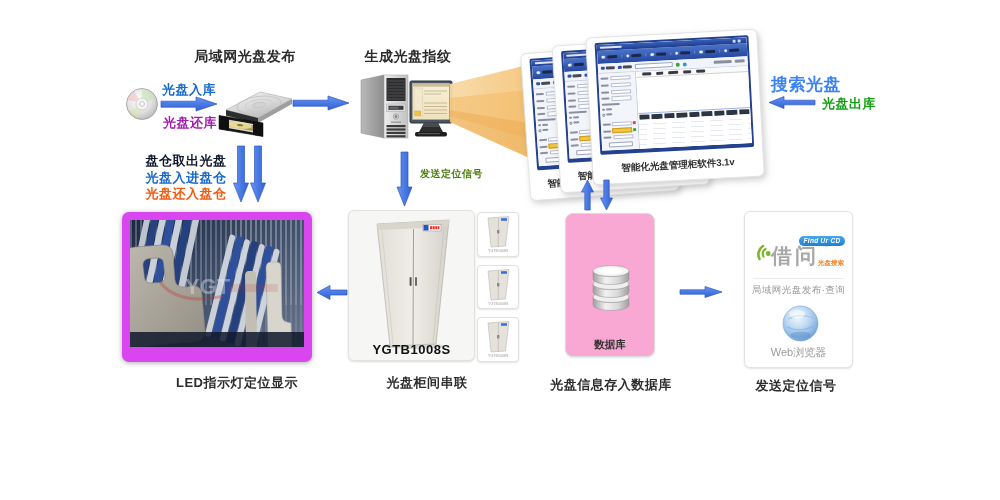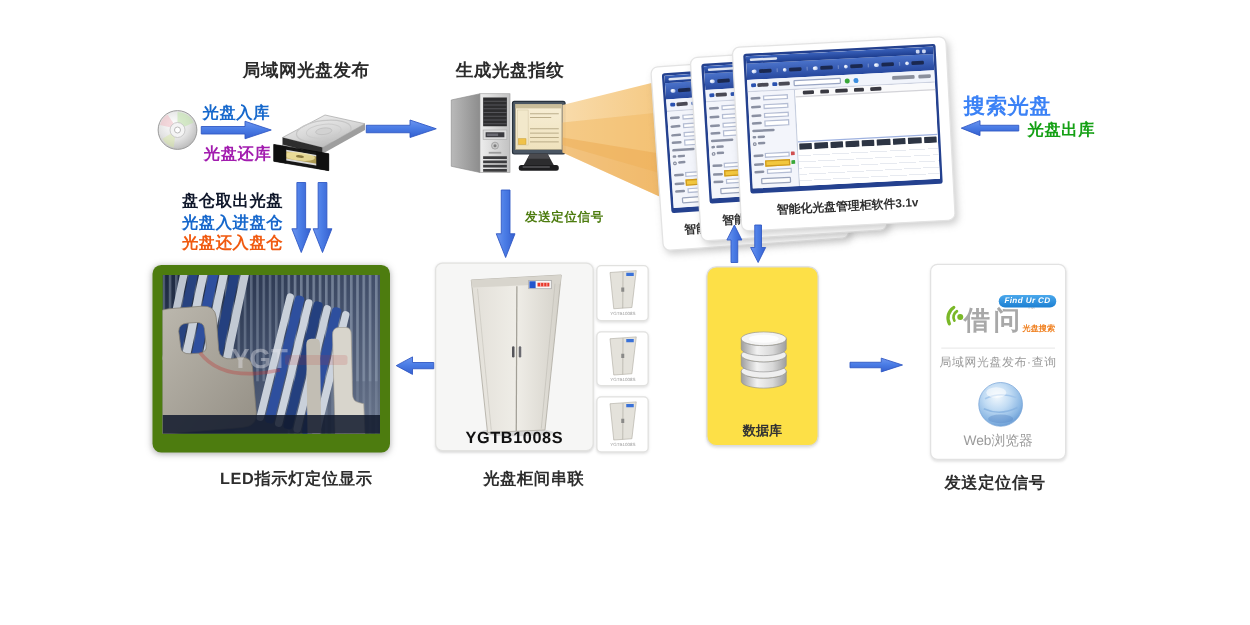--- a/index.html
+++ b/index.html
@@ -52,31 +52,31 @@
   .main { flex:1; background:#ffffff; position:relative; }
   .mainhdr { height:6px; background:#fafafb; border-bottom:1px solid #d3d3d8; display:flex; align-items:center; gap:5px; padding:0 6px; }
   .mainhdr .smudge { background:#3a3a42; }
   .midband { position:absolute; left:0; right:0; top:41px; height:7px; border-top:1.5px solid #9fb2e0; background:#ffffff; display:flex; gap:2px; padding:1px 1px 0 1px; }
   .midband .hcell { flex:1; background:#2d3544; border-radius:0.5px; }
   .rows { position:absolute; left:0; right:0; top:48px; bottom:0; background:repeating-linear-gradient(#ffffff 0, #ffffff 4.3px, #e7eaf0 4.3px, #e7eaf0 5px); }
   .panel-caption { position:absolute; left:0; right:0; top:124.5px; text-align:center;
     font-size:9.5px; font-weight:bold; color:#2f2f2f; letter-spacing:0px; white-space:nowrap; }
 
   
-  .photo-card { left:122px; top:212px; width:190px; height:150px; background:#4d7c0f;
+  .photo-card { left:122px; top:212px; width:190px; height:150px; background:#d946ef;
     border-radius:7px; box-shadow:0 1px 5px rgba(90,90,90,0.5); padding:8px 8px 15px 8px; }
   .cab-card { left:348px; top:210px; width:127px; height:151px; background:#f6f6f5;
     border:1px solid #e2e2e0; border-radius:6px; box-shadow:0 1px 2px rgba(120,120,120,0.25); }
   .cab-model { position:absolute; left:0; right:0; bottom:3px; text-align:center;
     font-size:13px; font-weight:bold; color:#111; letter-spacing:0.5px; }
   .mini-card { left:477px; width:42px; background:#ffffff; border:1px solid #e1e1df;
     border-radius:4px; box-shadow:0 1px 2px rgba(120,120,120,0.2); padding:2px 3px 1px 3px;
     display:flex; flex-direction:column; align-items:center; }
   .mini-label { font-size:4px; color:#9a9a9a; line-height:5px; white-space:nowrap; transform:scale(0.9); }
-  .db-card { left:565px; top:213px; width:90px; height:144px; background:#fde047;
+  .db-card { left:565px; top:213px; width:90px; height:144px; background:#f9a8d4;
     border:1px solid #dcdcdc; border-radius:8px; box-shadow:0 1px 2px rgba(120,120,120,0.2); }
   .db-label { position:absolute; left:0; right:0; bottom:4px; text-align:center; font-size:10.5px; color:#333; font-weight:bold; }
   .cloud-card { left:744px; top:211px; width:109px; height:157px; background:#ffffff;
     border:1px solid #e2e2e2; border-radius:6px; box-shadow:0 1px 2px rgba(120,120,120,0.2); }
   .brand-row { position:absolute; left:0; top:24px; width:100%; height:44px; }
   .brand-text { position:absolute; left:26px; top:6px; font-size:21px; color:#a8a8a8; font-weight:bold; letter-spacing:3px; }
   .brand-tm { position:absolute; left:77px; top:7px; font-size:4px; color:#b5b5b5; }
   .badge { position:absolute; left:54px; top:0px; width:46px; height:10px; border-radius:5px;
     background:linear-gradient(#4aa8ec,#1b7fd2); color:#ffffff; font-size:6.5px; font-weight:bold;
     font-style:italic; text-align:center; line-height:10px; letter-spacing:0.3px; }
@@ -792,16 +792,17 @@
       <path d="M6,14 Q18,8 31,13" stroke="#9cc2ea" stroke-width="1.2" fill="none" opacity="0.8"></path>
       <path d="M5,22 Q18,28 32,21" stroke="#86b2e0" stroke-width="1.2" fill="none" opacity="0.8"></path>
       <ellipse cx="15" cy="9" rx="8" ry="4.2" fill="#ffffff" opacity="0.55"></ellipse>
       <ellipse cx="18.5" cy="30" rx="10" ry="3.5" fill="#4d7fc0" opacity="0.35"></ellipse>
     </svg>
     <div class="cloud-browser">Web浏览器</div>
   </div>
 
   <div class="abs caption center-x" style="left:237px; top:374px;">LED指示灯定位显示</div>
   <div class="abs caption center-x" style="left:427px; top:373.5px;">光盘柜间串联</div>
+  <div class="abs caption center-x" style="left:611px; top:375.5px;">光盘信息存入数据库</div>
   <div class="abs caption center-x" style="left:796px; top:377px;">发送定位信号</div>
 
 
 </div>
 
 </body></html>

